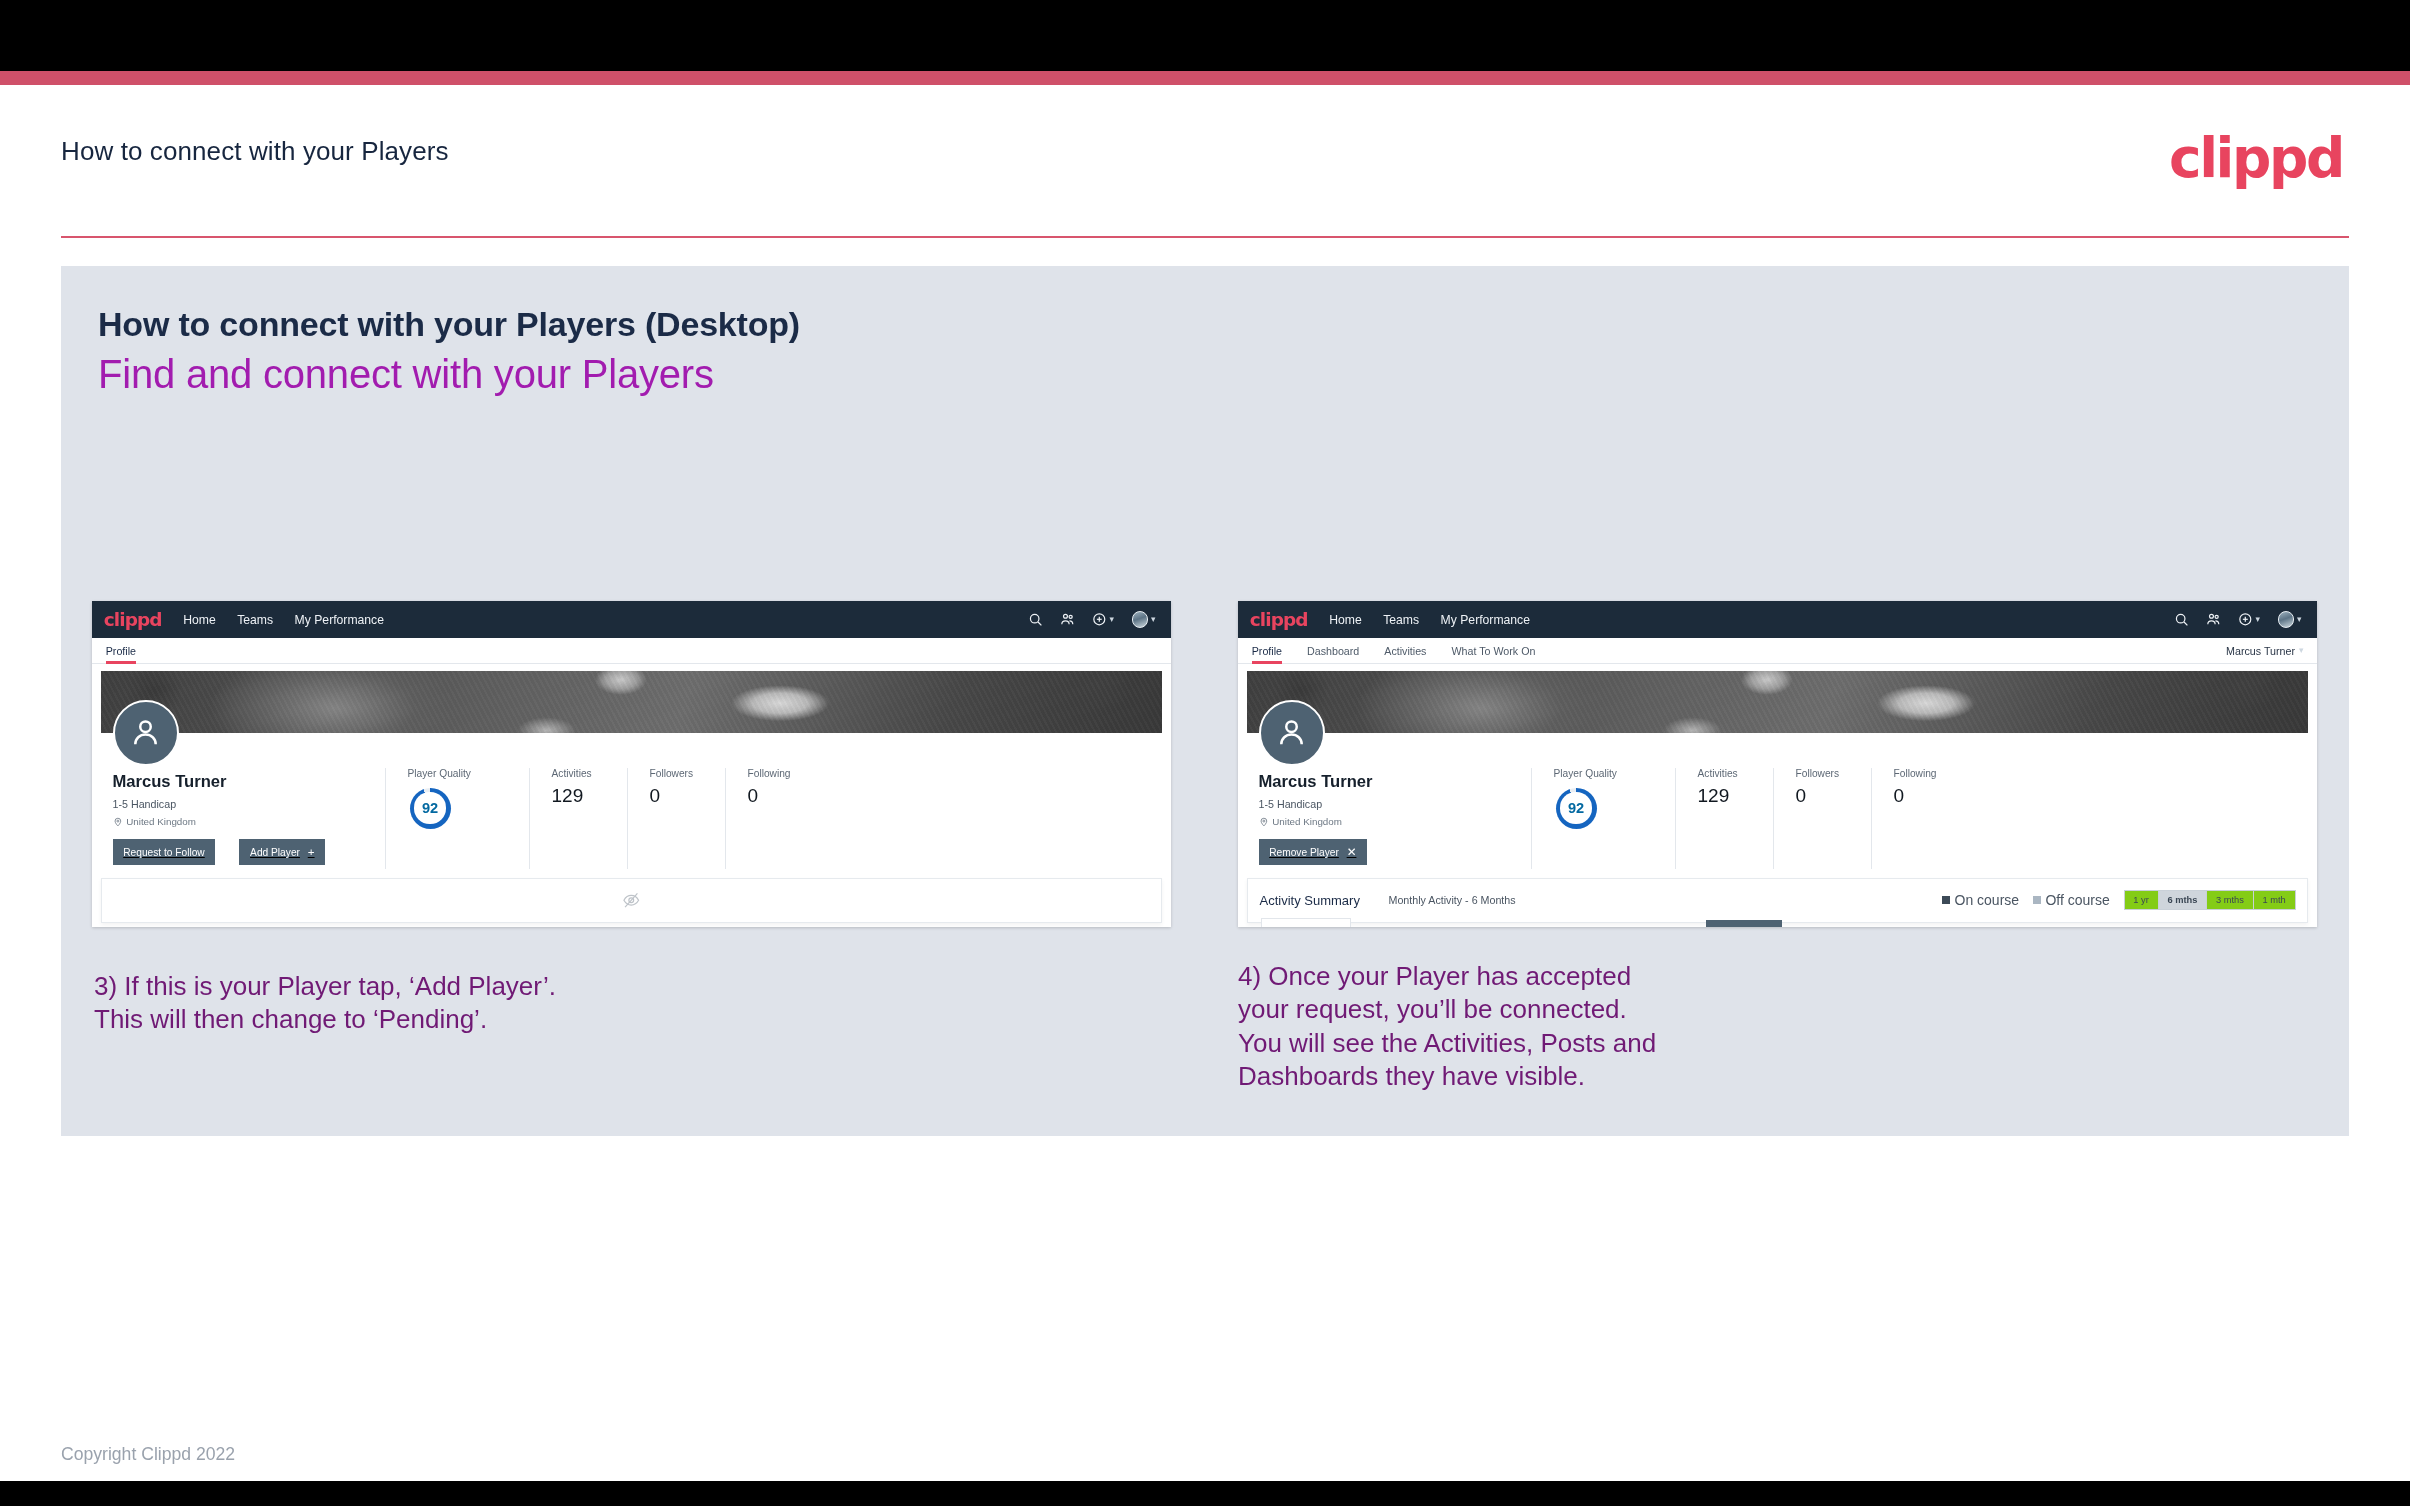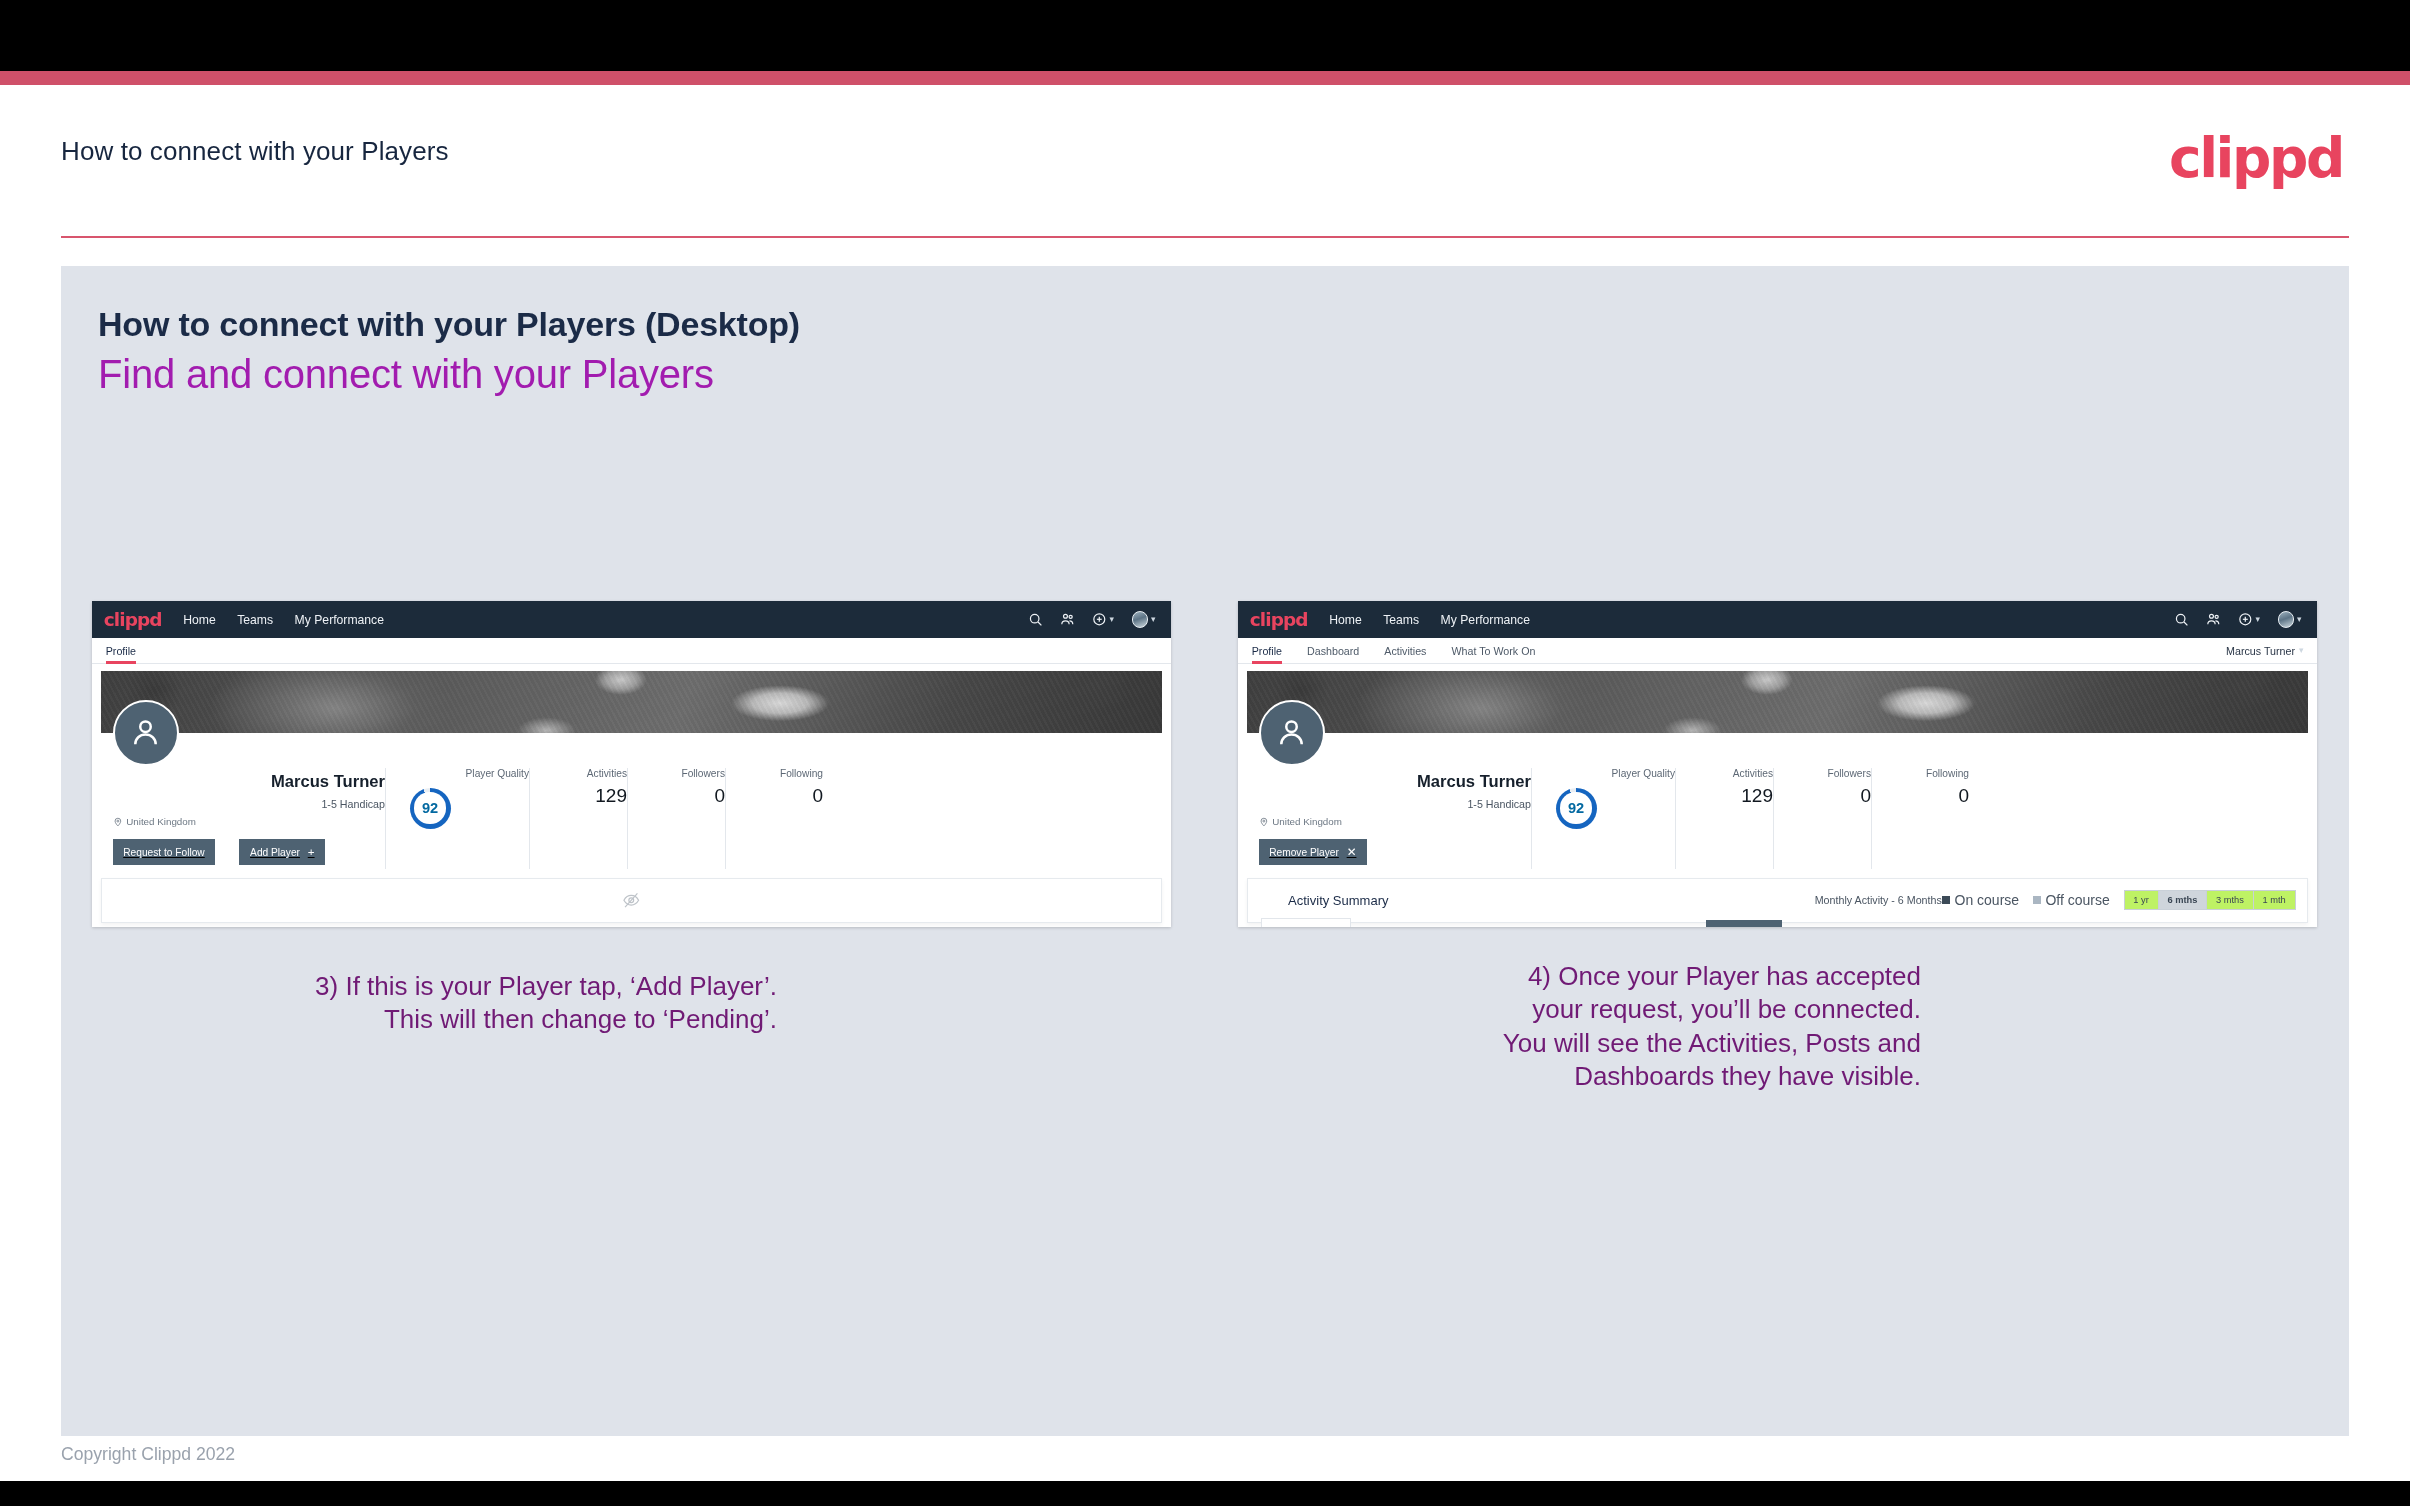--- a/index.html
+++ b/index.html
@@ -27,23 +27,22 @@
     position:absolute; right:68px; top:41px;
     font-size:55px; font-weight:700; color:#e8445f;
     letter-spacing:-2.4px; font-family:"DejaVu Sans", sans-serif;
   }
   .header-rule {
     position:absolute; left:61px; top:151px; width:2288px; height:2px; background:#d8556d;
   }
 
   
   .panel {
-    position:absolute; left:61px; top:181px; width:2288px; height:1170px;
+    position:absolute; left:61px; top:181px; width:2288px; height:870px;
     background:#dfe3ea;
-    text-align:right;
   }
 
   .panel-title {
     position:absolute; left:37px; top:39px;
     font-size:34px; font-weight:700; color:#1b2b47; letter-spacing:-0.2px;
   }
   .panel-subtitle {
     position:absolute; left:37px; top:86px;
     font-size:40px; font-weight:400; color:#a21caf; letter-spacing:-0.2px;
   }
@@ -175,21 +174,21 @@
     display:flex; align-items:center; padding:0 11.7px; position:relative;
     box-shadow:0 2px 3.9px rgba(0,0,0,.05);
   }
   .act-title { font-size:13px; color:#1b2b47; width:129px; }
   .act-sub { font-size:10.7px; color:#4a5562; flex:1; }
   .legend { display:flex; align-items:center; gap:13.7px; margin-right:13.7px; }
   .legend-item { display:flex; align-items:center; gap:4.9px; font-size:14px; color:#4a5562; white-space:nowrap; }
   .sw { width:7.8px; height:7.8px; display:inline-block; }
   .toggles { display:flex; border:1px solid #c9d0d8; }
   .tg {
-    font-size:9.3px; color:#3a4654; padding:3.9px 8.8px; border-right:1px solid #c9d0d8; background:#bef264;
+    font-size:9.3px; color:#3a4654; padding:3.9px 8.8px; border-right:1px solid #c9d0d8; background:#84cc16;
     white-space:nowrap;
   }
   .tg:last-child { border-right:none; }
   .tg.active { background:#cfd5dc; font-weight:700; }
 
   .act-chart { position:absolute; left:0; right:0; top:39px; height:21.5px; overflow:hidden; }
   .act-chart .minicard {
     position:absolute; left:13.7px; top:0; width:90px; height:23.4px; border:1px solid #e2e6eb; background:#fff;
   }
   .act-chart .bar  { position:absolute; left:458px; top:2px; width:76px; height:21.5px; background:#4e6272; }

